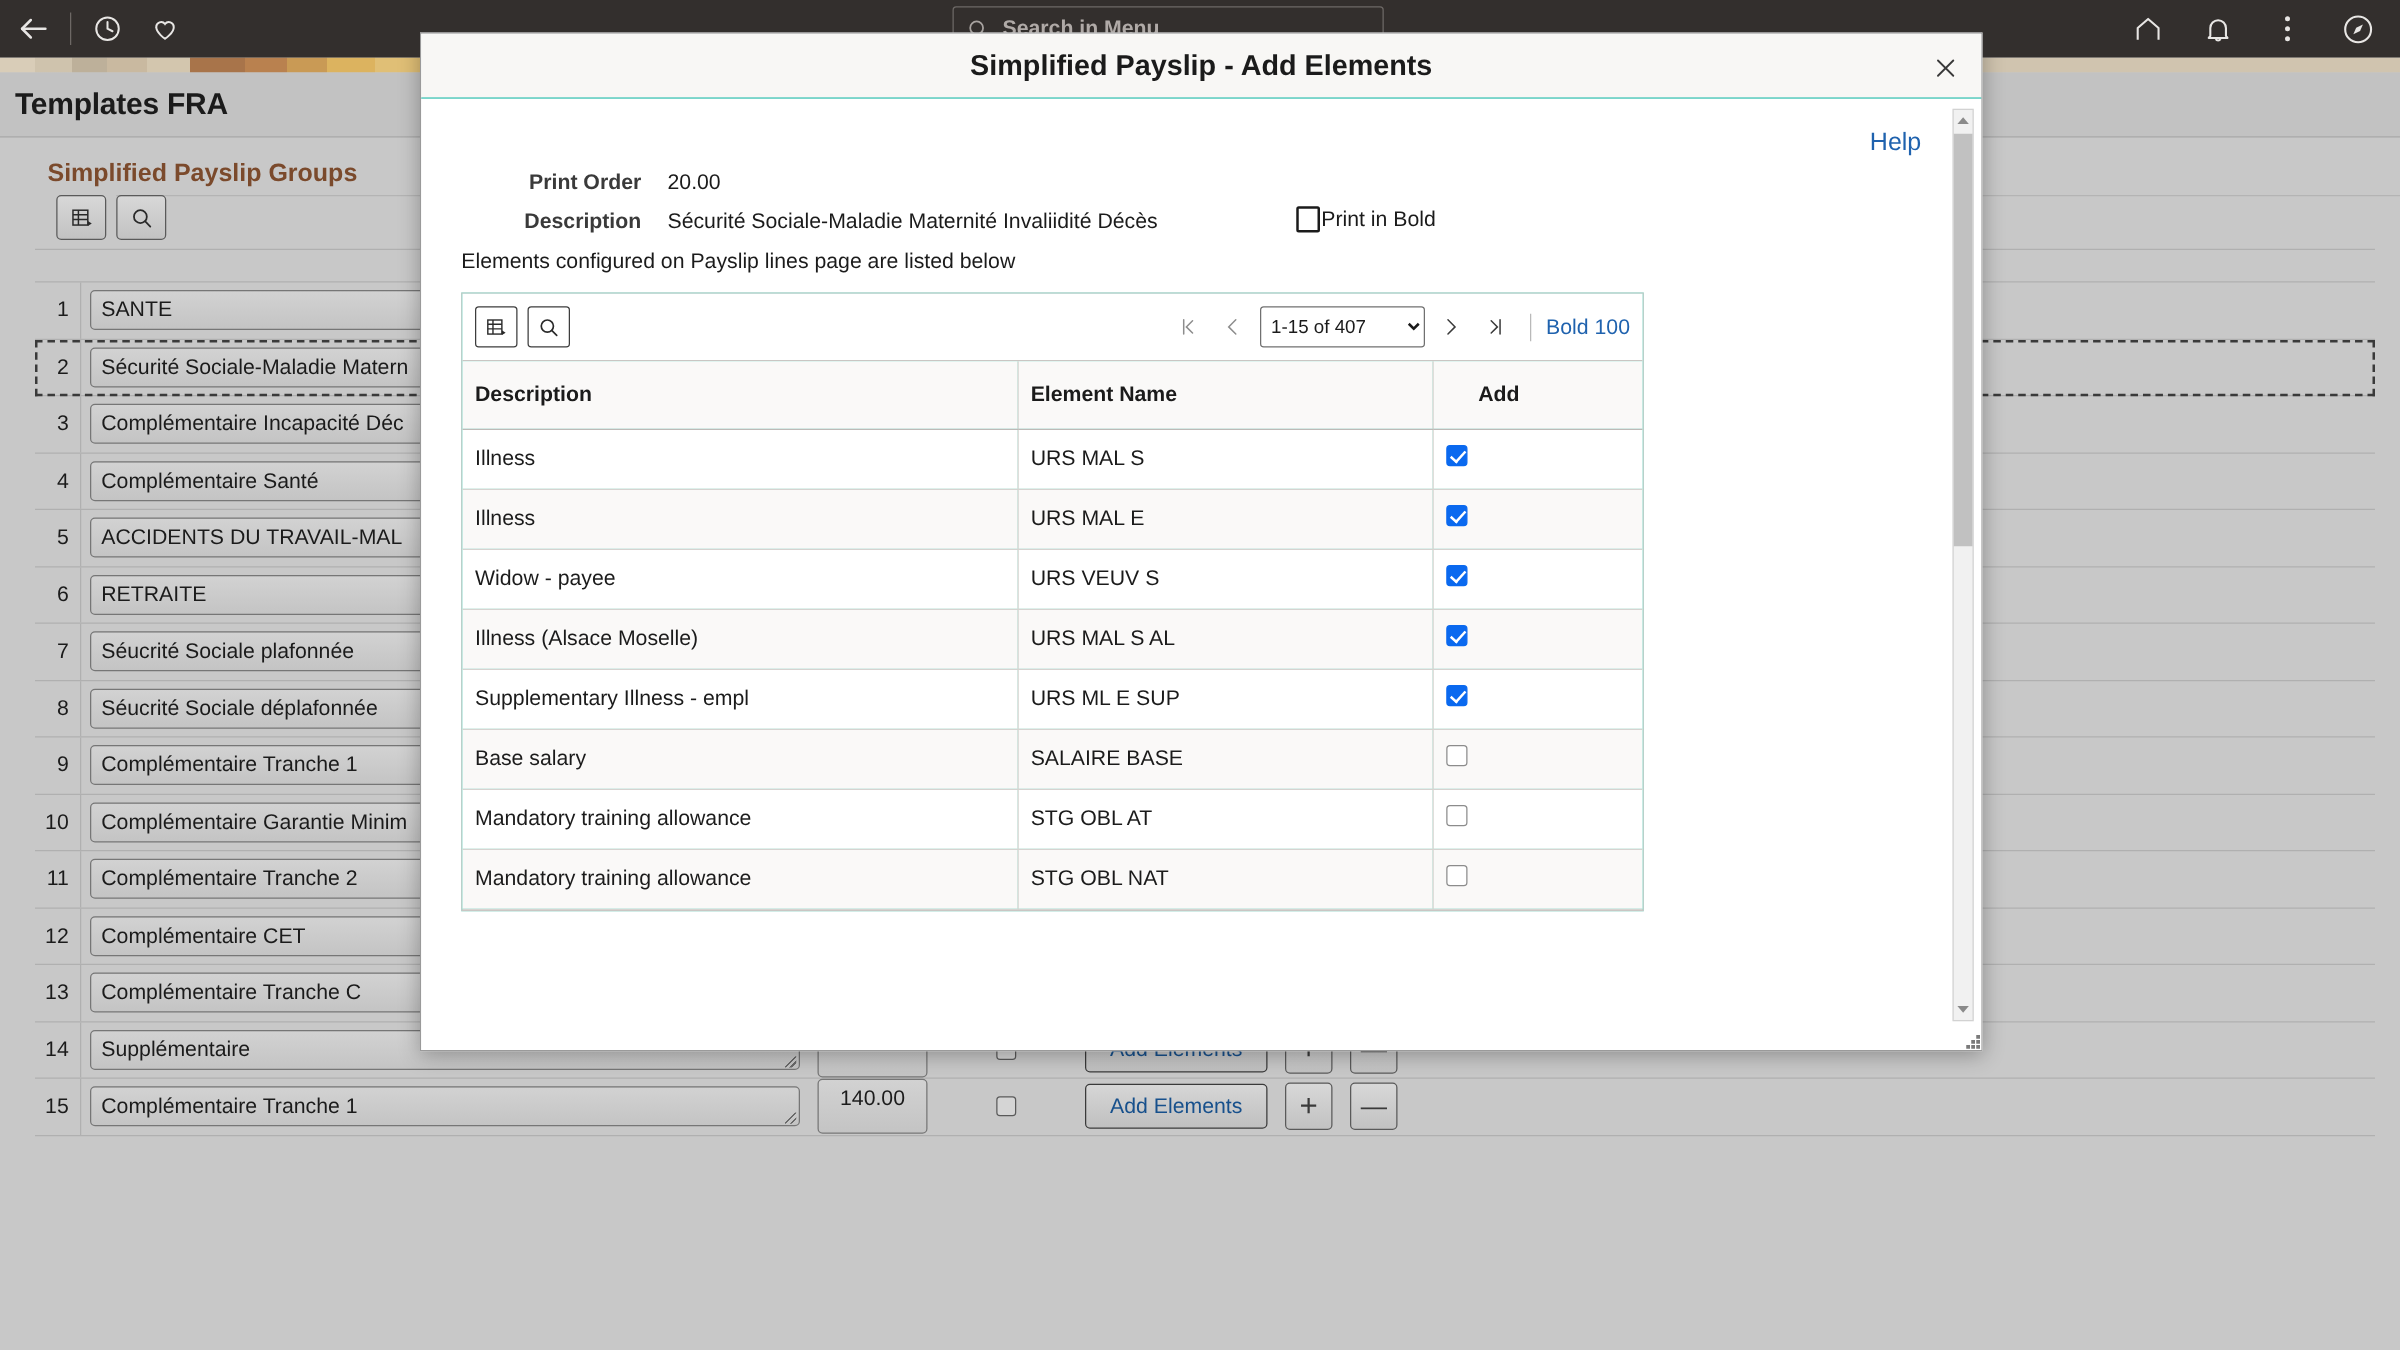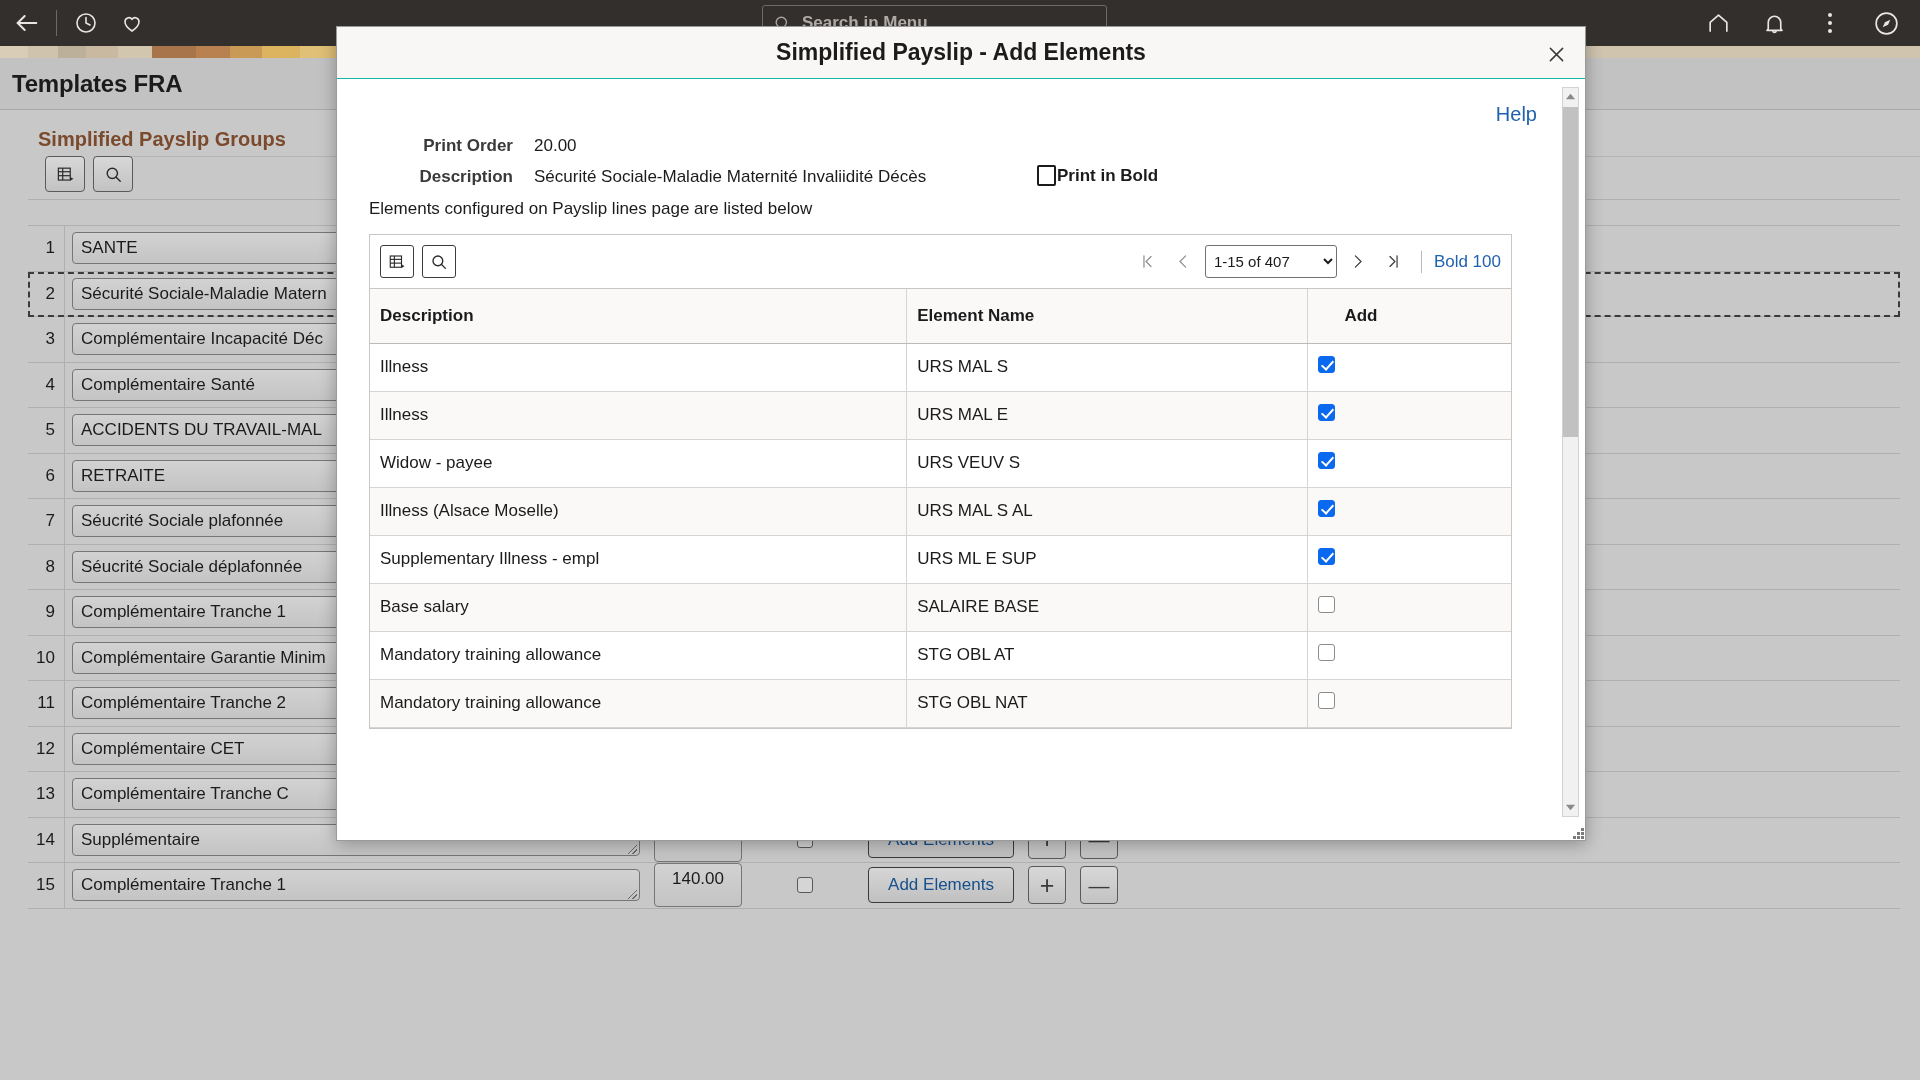--- a/index.html
+++ b/index.html
@@ -239,31 +239,31 @@
   #print-bold-wrap {
     position: absolute; left: 700px; top: 86px;
     display: flex; align-items: center;
   }
   #print-bold-box {
     width: 19px; height: 21px;
     border: 2px solid #1b1b1b; border-radius: 2px;
     background: #fff;
   }
   #print-bold-label {
-    font-size: 17px; font-weight: bold; color: #1b1b1b; margin-left: 1px; text-align: right;
+    font-size: 17px; font-weight: normal; color: #1b1b1b; margin-left: 1px; text-align: right;
   }
   #helper-text {
     position: absolute; left: 32px; top: 120px;
     font-size: 17px; color: #1b1b1b;
   }
 
   
   #modal-grid {
     position: absolute; left: 32px; top: 155px;
-    width: 1143px;
+    width: 946px;
     border: 1px solid #c9c6c3;
     background: #5eead4;
   }
   #modal-grid-toolbar {
     height: 54px; display: flex; align-items: center;
     padding: 0 10px; background: #ffffff;
     border-bottom: 1px solid #c9c6c3;
   }
   .mg-tool-btn {
     width: 34px; height: 33px;

